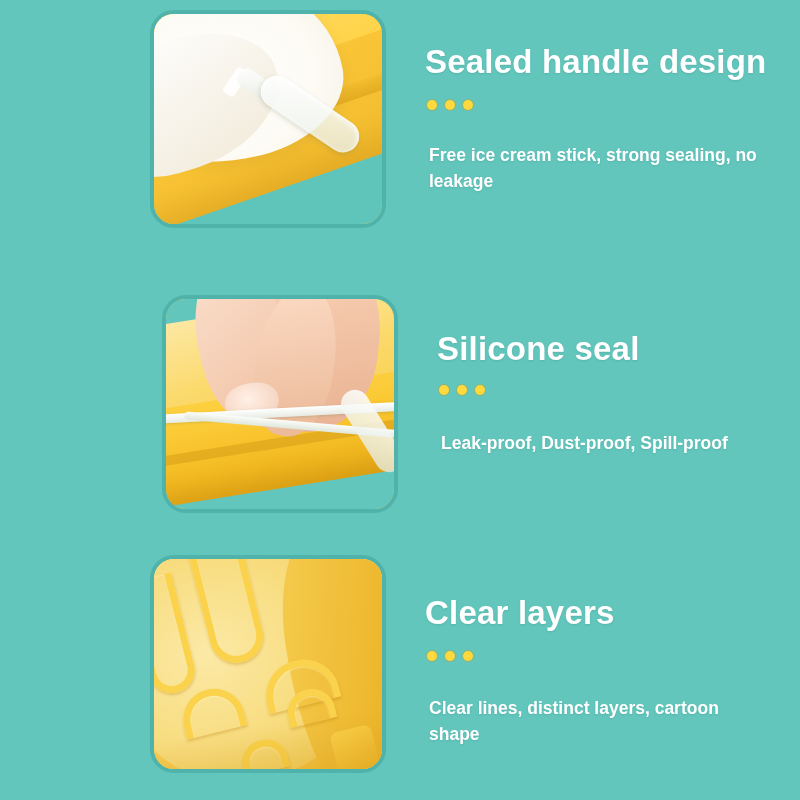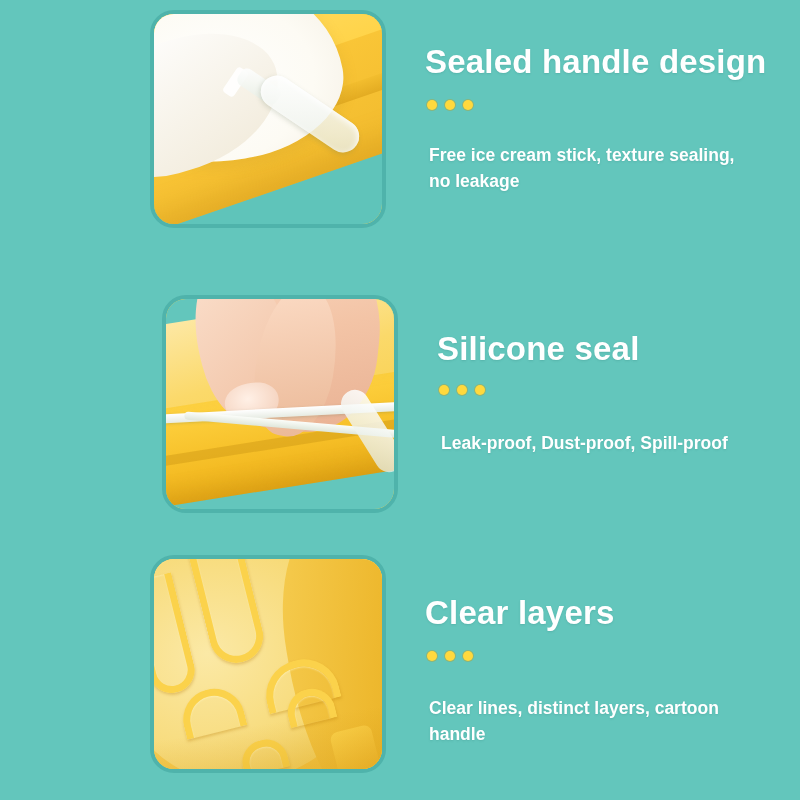--- a/index.html
+++ b/index.html
@@ -276,21 +276,21 @@
       </div>
     </div>
 
     <div class="textcol">
       <div class="title r1-title">Sealed handle design</div>
       <div class="dots r1-dots">
         <span class="dot"></span>
         <span class="dot"></span>
         <span class="dot"></span>
       </div>
-      <div class="desc r1-desc">Free ice cream stick, texture sealing, no leakage</div>
+      <div class="desc r1-desc">Free ice cream stick, strong sealing, no leakage</div>
     </div>
   </div>
 
   <div class="row row-2">
 
     <div class="photo">
       <div class="photo-inner">
         <div class="p2-bg"></div>
         <div class="p2-lid"></div>
         <div class="p2-cav"></div>
@@ -335,17 +335,17 @@
       </div>
     </div>
 
     <div class="textcol">
       <div class="title r3-title">Clear layers</div>
       <div class="dots r3-dots">
         <span class="dot"></span>
         <span class="dot"></span>
         <span class="dot"></span>
       </div>
-      <div class="desc r3-desc">Clear lines, distinct layers, cartoon handle</div>
+      <div class="desc r3-desc">Clear lines, distinct layers, cartoon shape</div>
     </div>
   </div>
 
 </div>
 
 </body></html>

